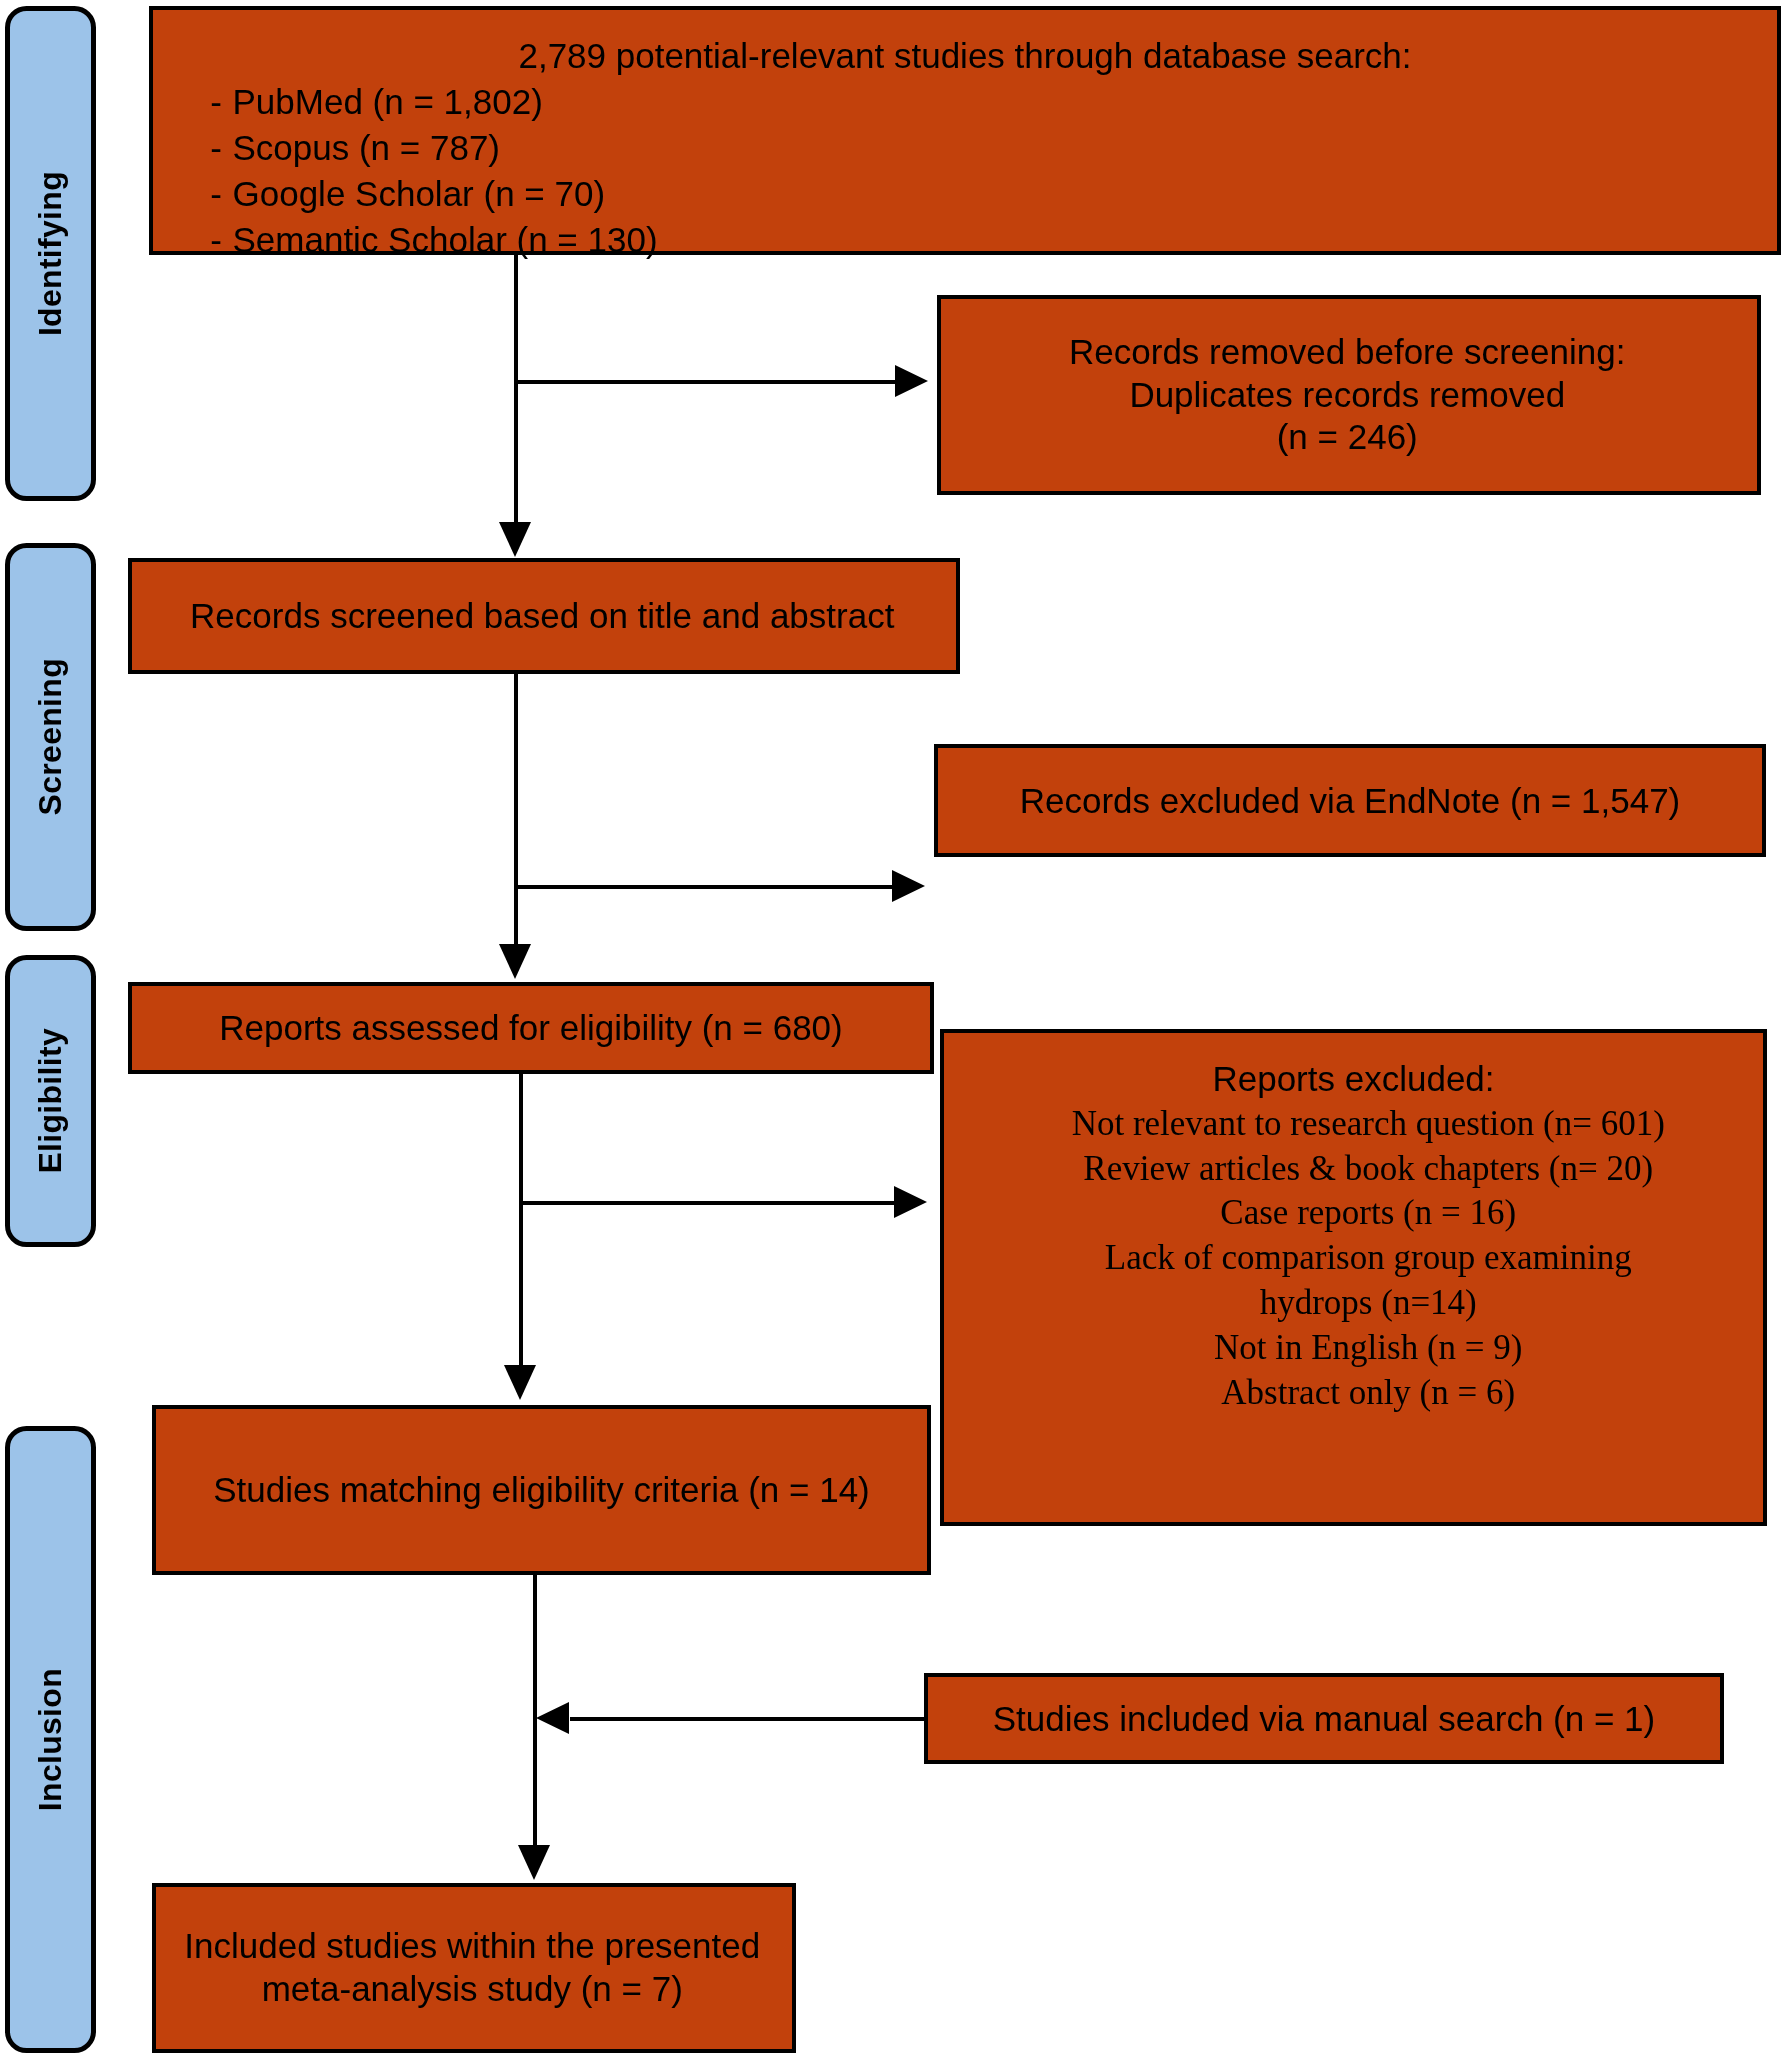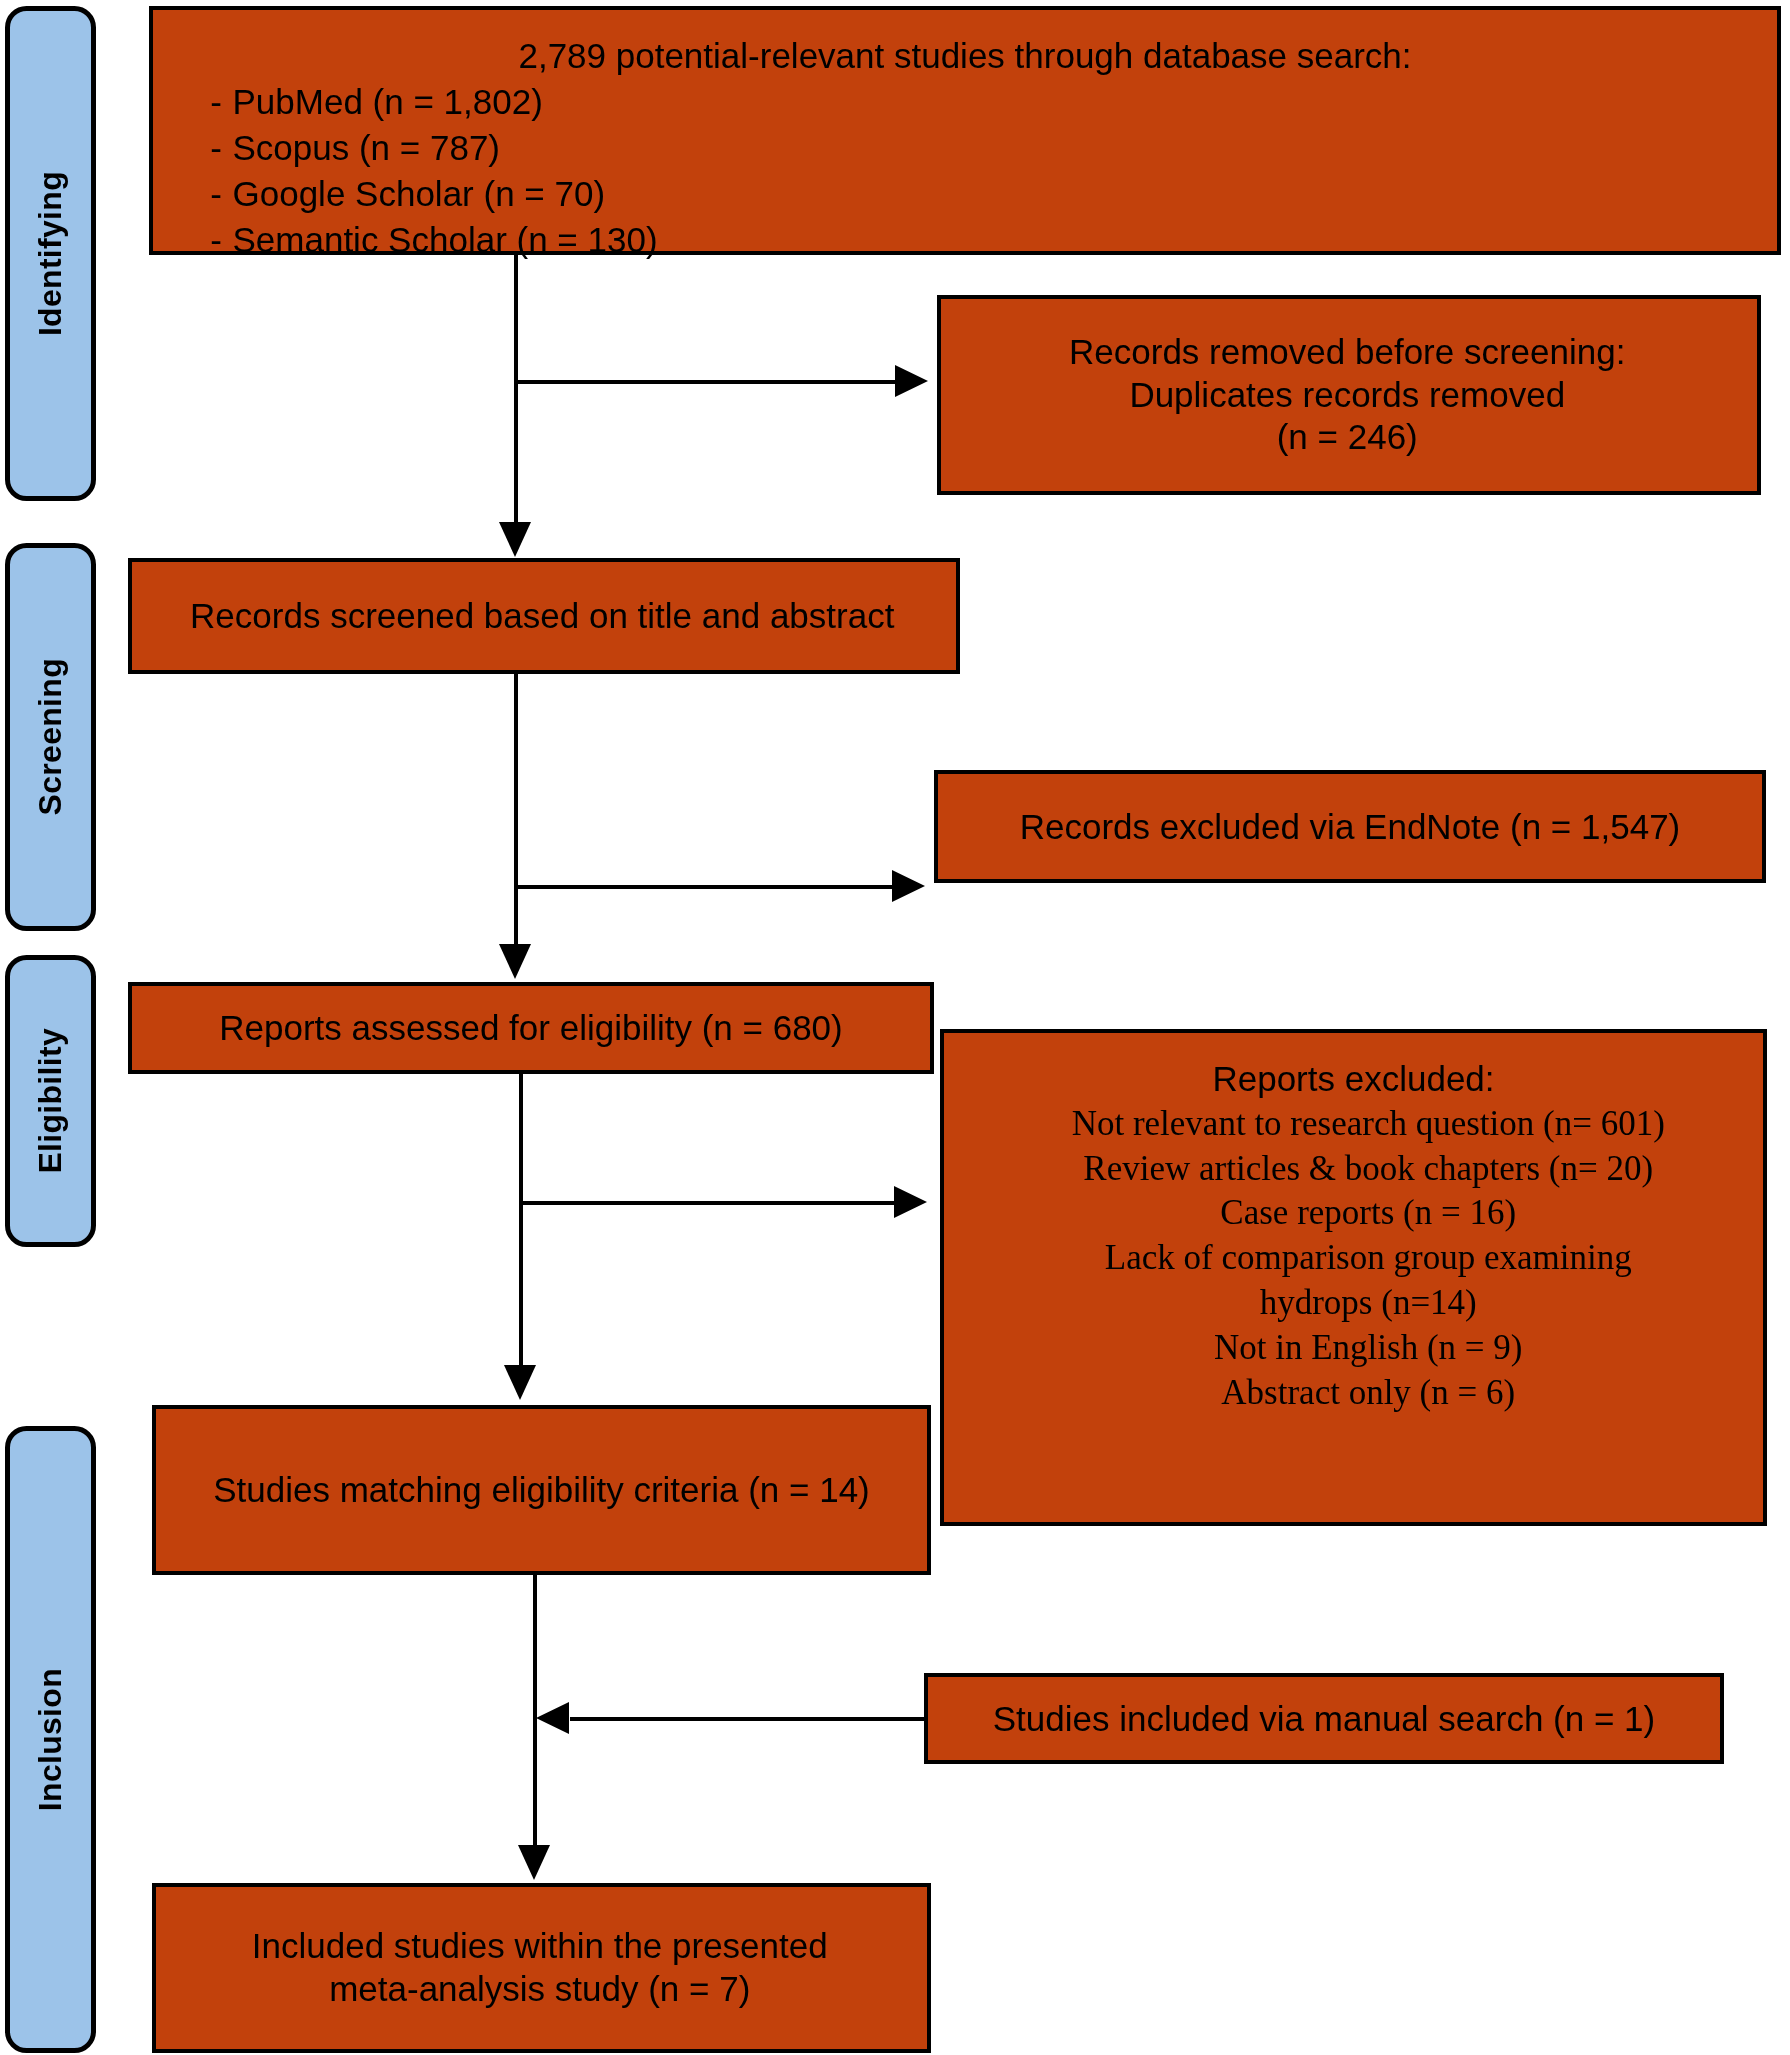--- a/index.html
+++ b/index.html
@@ -190,21 +190,21 @@
   <div class="flow-box" style="left:128px; top:558px; width:832px; height:116px;">
     <div class="box-text tight">Records screened based on title and abstract</div>
   </div>
 
   <div class="v-line" style="left:514px; top:674px; height:272px;"></div>
   <div class="arrow-down" style="left:499px; top:944px;"></div>
 
   <div class="h-line" style="left:514px; top:885px; width:379px;"></div>
   <div class="arrow-right" style="left:892px; top:870px;"></div>
 
-  <div class="flow-box" style="left:934px; top:770px; width:832px; height:113px;">
+  <div class="flow-box" style="left:934px; top:744px; width:832px; height:113px;">
     <div class="box-text">Records excluded via EndNote (n = 1,547)</div>
   </div>
 
   <div class="flow-box" style="left:128px; top:982px; width:806px; height:92px;">
     <div class="box-text">Reports assessed for eligibility (n = 680)</div>
   </div>
 
   <div class="v-line" style="left:519px; top:1074px; height:292px;"></div>
   <div class="arrow-down" style="left:504px; top:1365px;"></div>
 
@@ -231,19 +231,19 @@
   <div class="v-line" style="left:533px; top:1575px; height:292px;"></div>
   <div class="arrow-down" style="left:518px; top:1845px;"></div>
 
   <div class="h-line" style="left:570px; top:1717px; width:355px;"></div>
   <div class="arrow-left" style="left:536px; top:1702px;"></div>
 
   <div class="flow-box" style="left:924px; top:1673px; width:800px; height:91px;">
     <div class="box-text">Studies included via manual search (n = 1)</div>
   </div>
 
-  <div class="flow-box" style="left:152px; top:1883px; width:779px; height:170px;">
+  <div class="flow-box" style="left:152px; top:1883px; width:644px; height:170px;">
     <div class="box-text tight">Included studies within the presented</div>
     <div class="box-text tight">meta-analysis study (n = 7)</div>
   </div>
 
 </div>
 
 
 </body></html>

